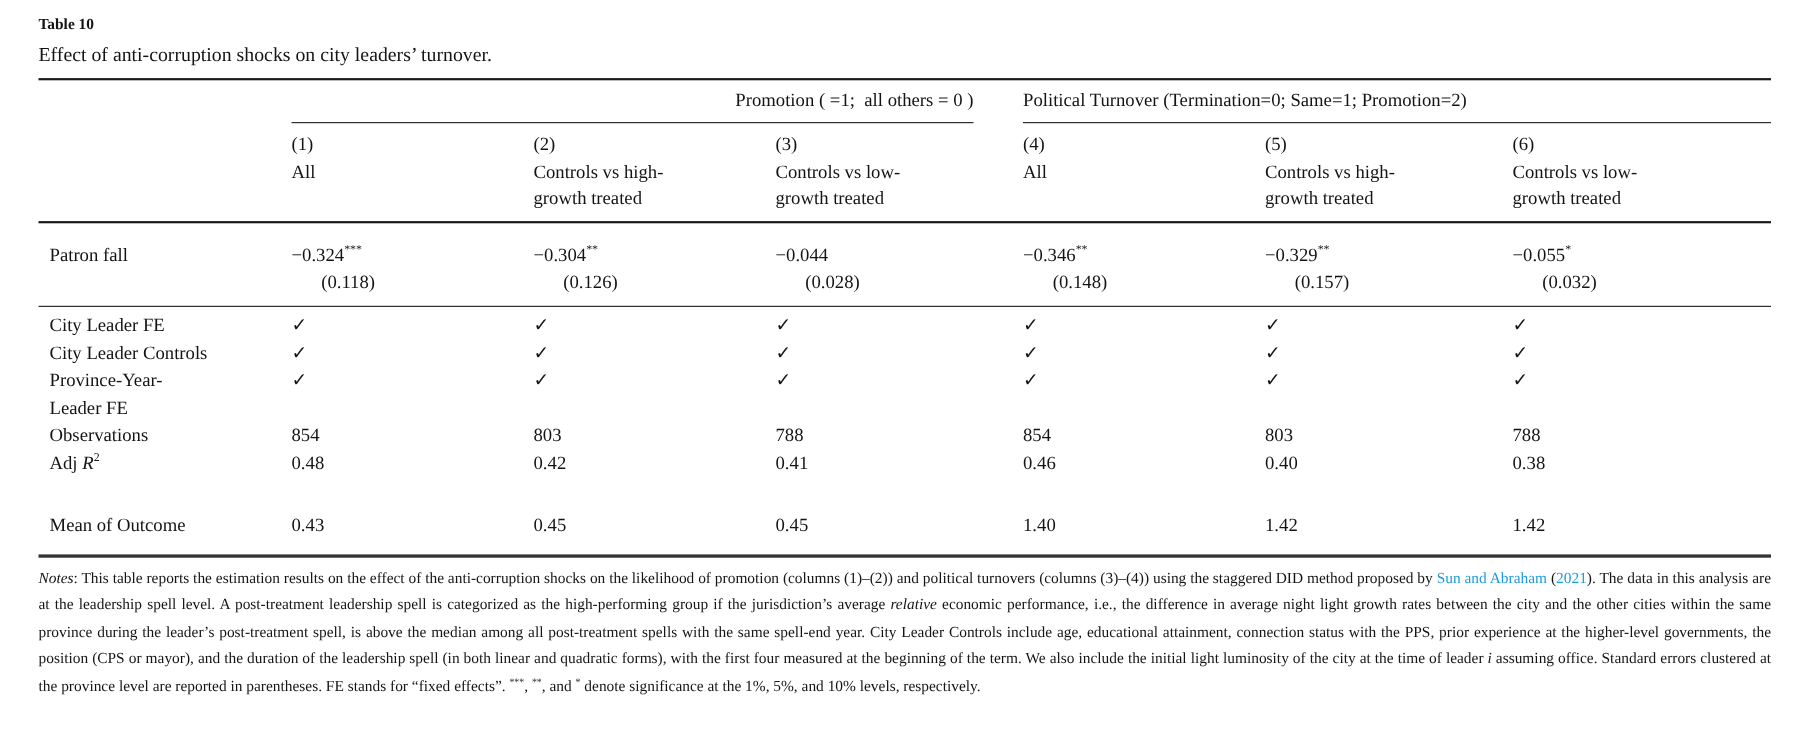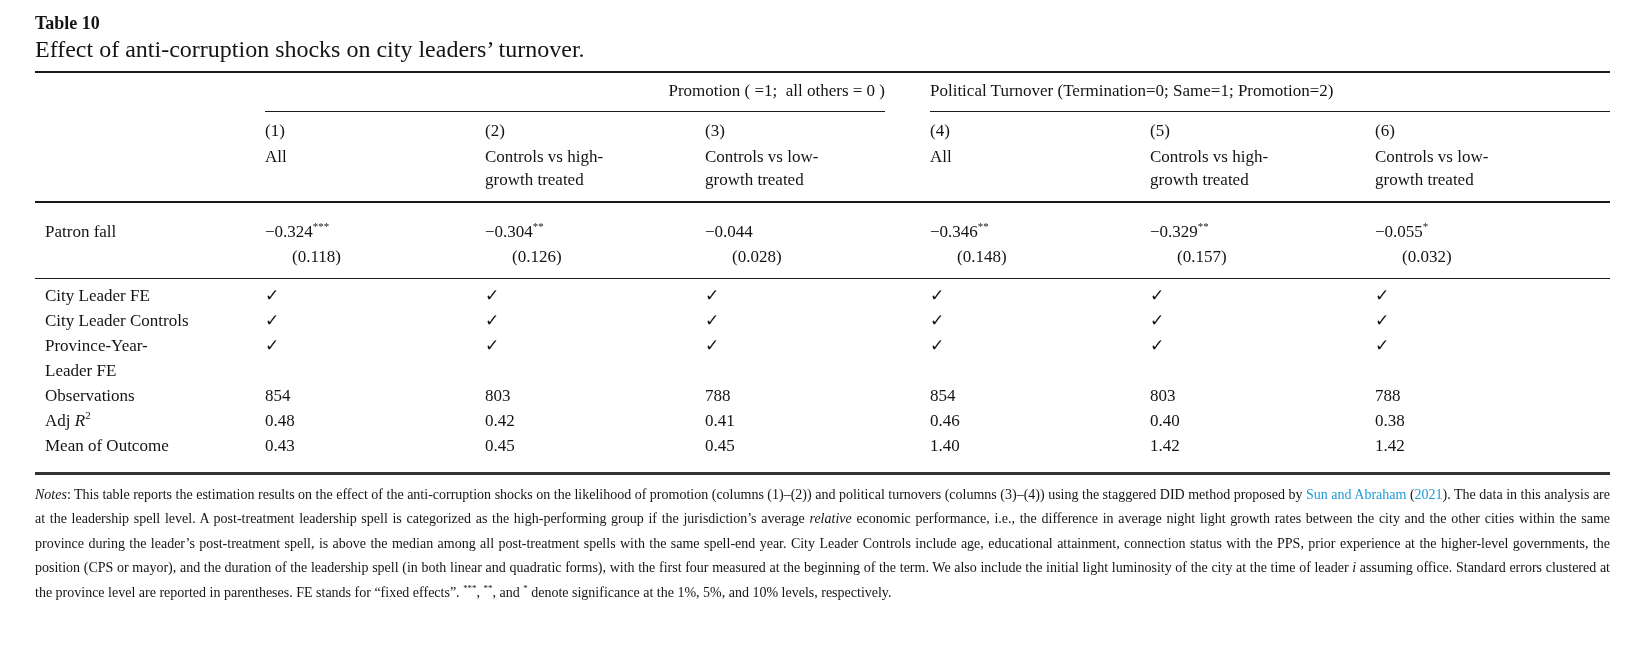--- a/index.html
+++ b/index.html
@@ -2,41 +2,41 @@
 <html><head>
 <meta charset="utf-8">
 <style>
   html,body{margin:0;padding:0;}
   body{
     width:1642px;height:666px;background:#ffffff;color:#141414;
     font-family:"Liberation Serif","DejaVu Serif",serif;
     overflow:hidden;
   }
   .page{box-sizing:border-box;width:1642px;padding:10px 32px 0 35px;}
-  .tbl-label{font-size:18px;font-weight:bold;line-height:26px;}
-  .tbl-caption{font-size:24px;line-height:26px;margin-bottom:9px;}
+  .tbl-label{font-size:14px;font-weight:bold;line-height:26px;}
+  .tbl-caption{font-size:18px;line-height:26px;margin-bottom:9px;}
   .rule{background:#1a1a1a;width:100%;}
   .rule.top{height:2px;}
   .rule.mid{height:1.5px;}
   .rule.bottom{height:2.5px;background:#333;}
   .row{display:grid;grid-template-columns:230px 220px 220px 225px 220px 225px 235px;font-size:17px;}
   .cell{padding-right:8px;}
   .lbl{padding-left:10px;}
   .gcell.g1{grid-column:2/5;}
   .gcell.g2{grid-column:5/8;}
   .g-inner{box-sizing:border-box;padding:8px 0 10px 0;border-bottom:1.5px solid #1a1a1a;white-space:pre;}
   .g1 .g-inner{width:calc(100% - 45px);text-align:right;}
   .g2 .g-inner{width:100%;}
   .colhead .cell{padding-top:7px;padding-bottom:10px;line-height:23px;}
   .cnum{margin-bottom:3px;}
   .coef .cell{padding-top:16px;line-height:25px;}
   .se .cell{padding-bottom:9px;line-height:25px;margin-left:27px;}
   .spec .cell{line-height:25px;}
   .spec.first .cell{padding-top:4px;}
-  .spec.last .cell{padding-bottom:14px;}
+  .spec.last .cell{padding-bottom:14px;margin-top:32px;}
   sup{font-size:64%;line-height:0;}
   .s-i{font-style:italic;}
   .s-link{color:#1e9cd7;}
   .notes{margin-top:8px;font-size:14px;line-height:24.5px;text-align:justify;}
 </style>
 </head>
 <body>
 
 <div class="page">
 

